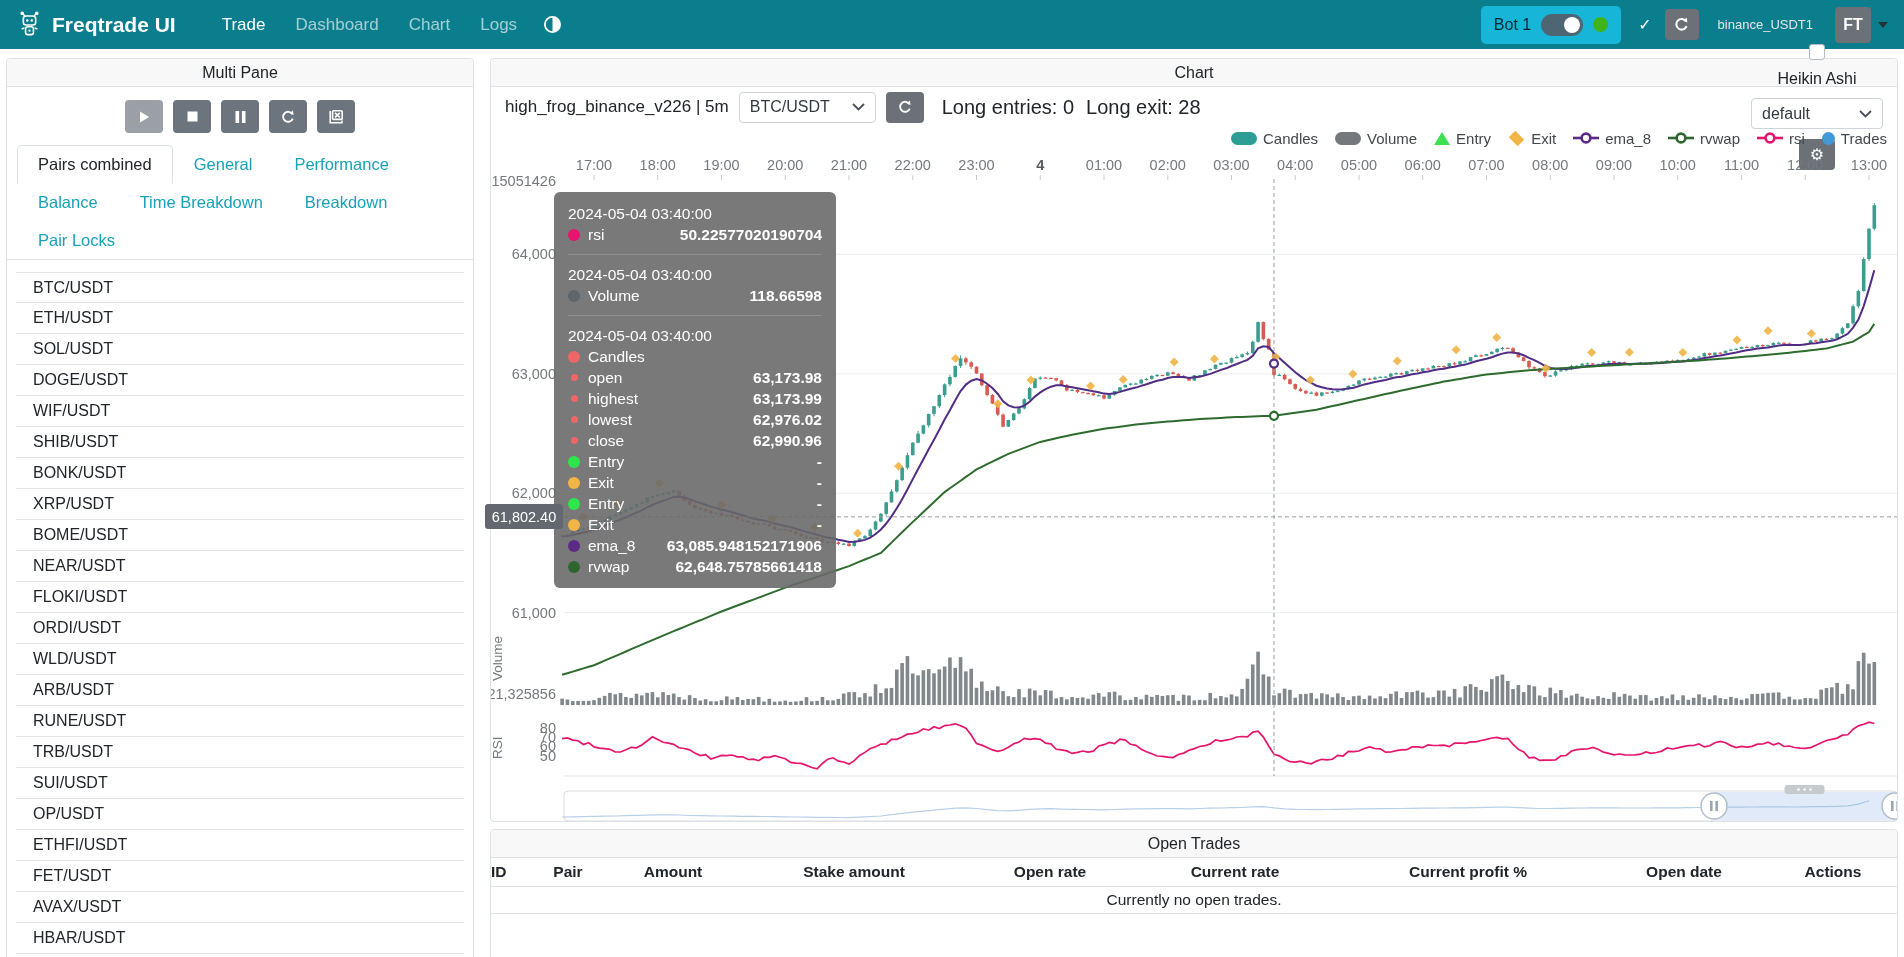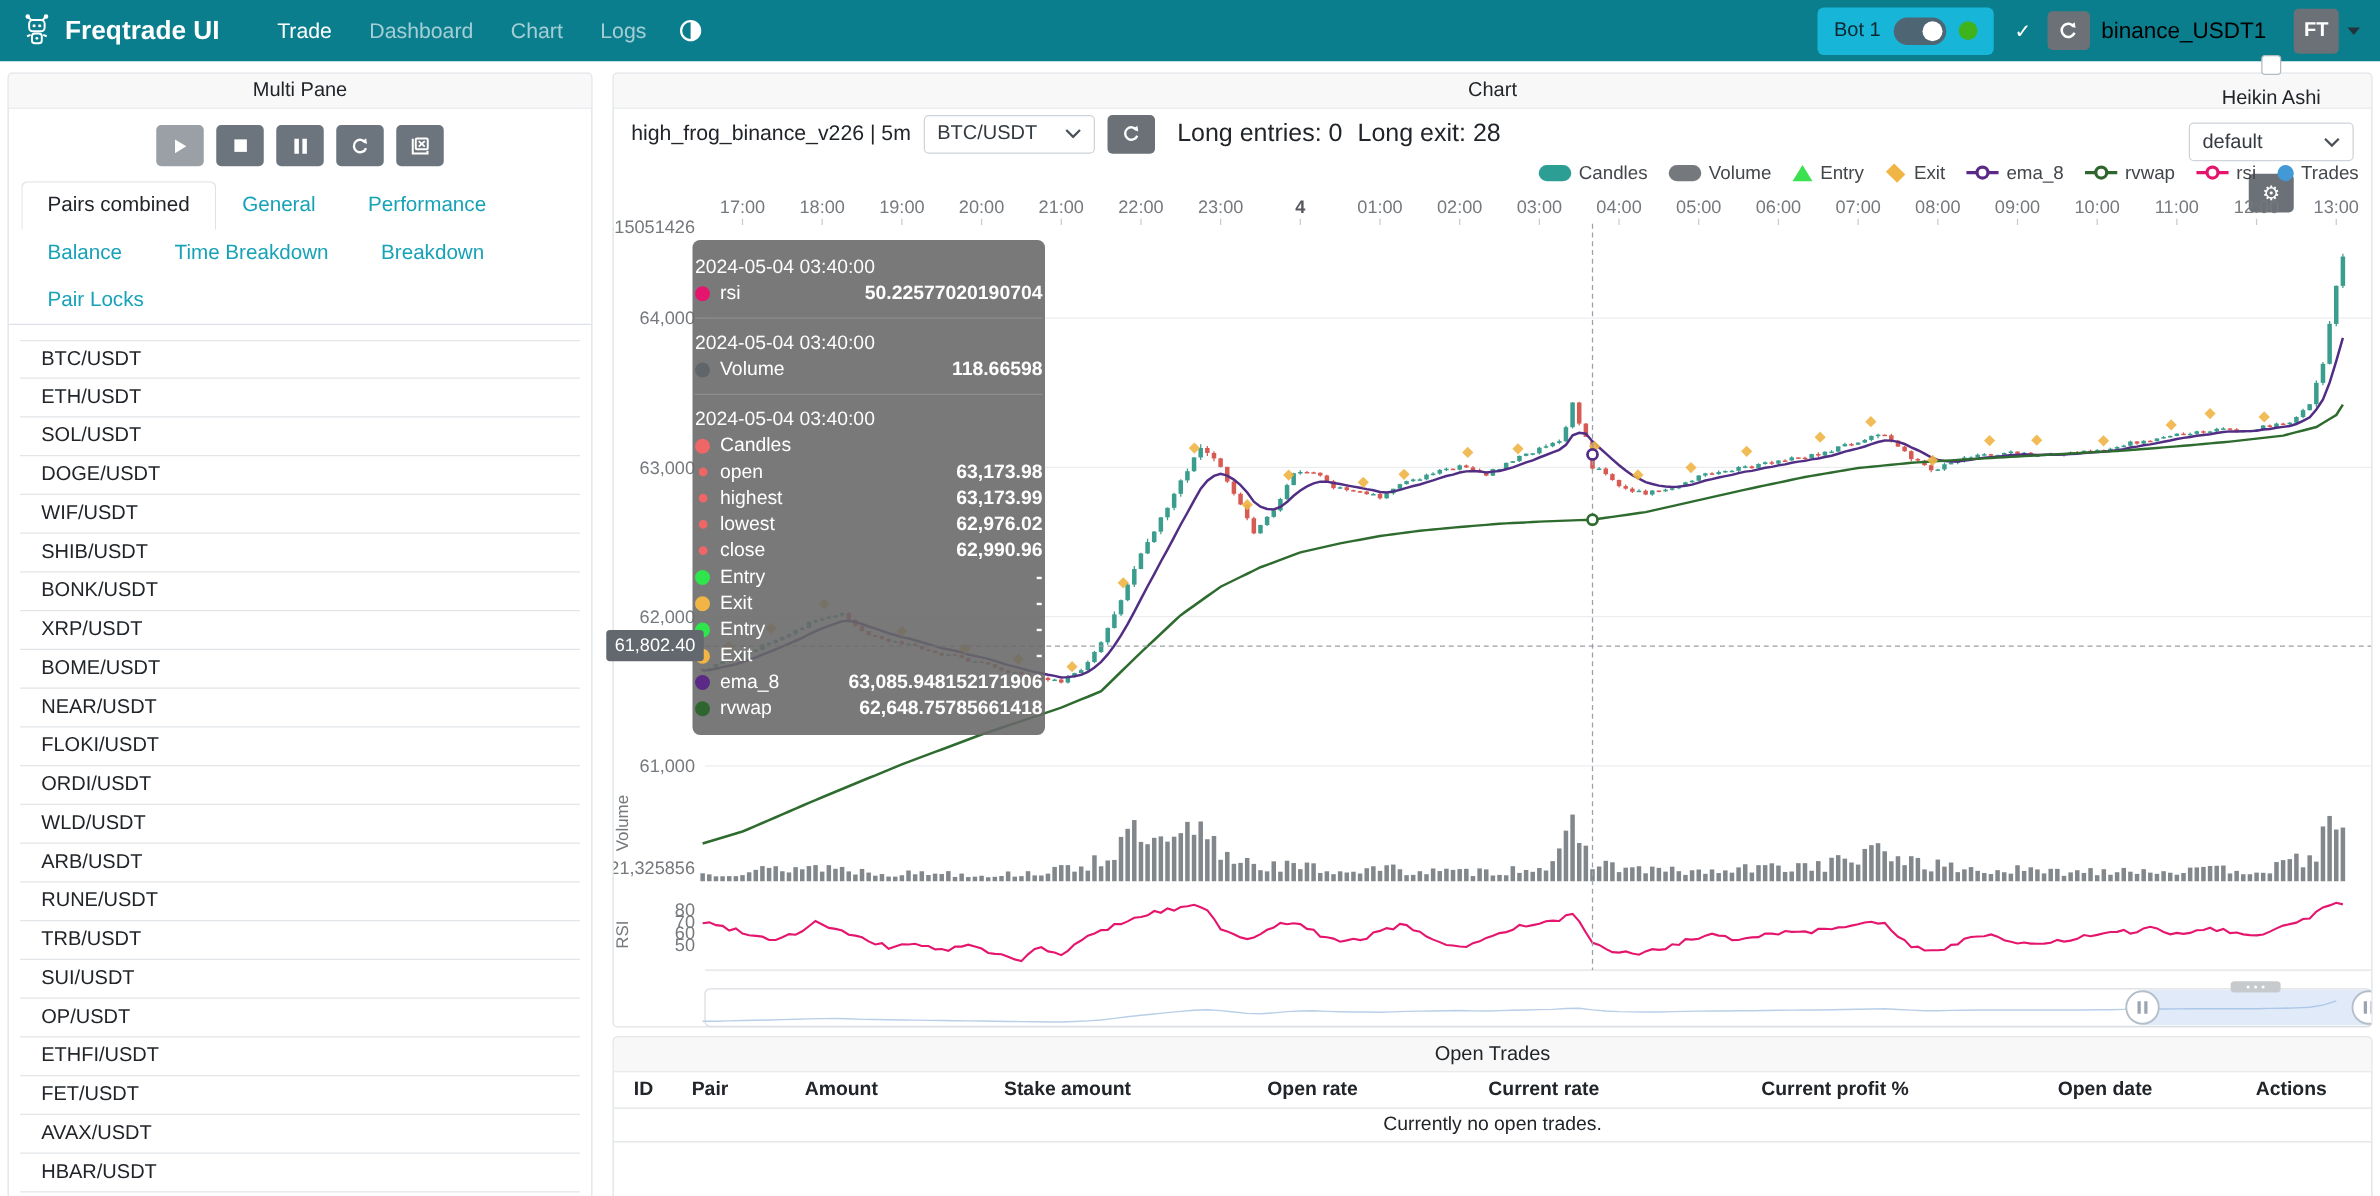--- a/index.html
+++ b/index.html
@@ -18,21 +18,21 @@
   .nav-right { margin-left:auto; display:flex; align-items:center; }
   .bot-box { background:#17b6d8; border-radius:5px; height:38px; display:flex; align-items:center;
              gap:10px; padding:4px 13px; cursor:pointer; }
   .bot-name { font-size:16px; color:#0d2731; }
   .toggle { width:42px; height:22px; border-radius:11px; background:#4e6674; position:relative; }
   .toggle .knob { position:absolute; right:3px; top:3px; width:16px; height:16px; border-radius:50%; background:#fff; }
   .online-dot { width:15px; height:15px; border-radius:50%; background:#3fb31c; }
   .nav-check { color:#fff; font-size:16px; margin-left:17px; }
   .nav-btn { width:34px; height:31px; border-radius:4px; background:#6b7177; display:flex;
              align-items:center; justify-content:center; margin-left:13px; cursor:pointer; border:none; }
-  .login-name { color:#000000; font-size:18px; margin-left:9px; }
+  .login-name { color:#e5e5e5; font-size:13px; margin-left:19px; }
   .avatar { width:36px; height:36px; border-radius:4px; background:#6b7177; color:#fff; font-size:16px;
             font-weight:bold; display:flex; align-items:center; justify-content:center; margin-left:22px; }
   .caret-down { width:0; height:0; border-left:5px solid transparent; border-right:5px solid transparent;
                 border-top:6px solid #22333b; margin-left:7px; }
 
   
   .card { position:absolute; background:#fff; border:1px solid #dee2e6; border-radius:4px; }
   .card-header { height:28px; background:#f8f8f8; border-bottom:1px solid #dee2e6; display:flex;
                  align-items:center; justify-content:center; font-size:16px; color:#212529;
                  border-radius:4px 4px 0 0; }
@@ -73,21 +73,21 @@
   .sw-tri { width:0; height:0; border-left:8px solid transparent; border-right:8px solid transparent;
             border-bottom:13px solid #3ce14f; display:inline-block; }
   .sw-dia { width:11px; height:11px; display:inline-block; transform:rotate(45deg) scale(1.15,.85); margin:0 3px; }
   .sw-circ { width:13px; height:13px; border-radius:50%; display:inline-block; }
 
   .chart-region { position:relative; width:1406px; height:676px; }
   #chart-svg { position:absolute; left:0; top:0; z-index:1; }
 
   
   .chart-tooltip { position:absolute; left:63px; top:43px; width:282px; z-index:5;
-                   background:rgba(104,104,104,.89); border-radius:6px; padding:11px 2px; color:#fff; }
+                   background:rgba(104,104,104,.89); border-radius:6px; padding:11px 14px; color:#fff; }
   .tt-group + .tt-group { border-top:1px solid rgba(255,255,255,.16); margin-top:9px; padding-top:9px; }
   .tt-time { font-size:15.5px; line-height:21px; color:#fdfdfd; }
   .tt-row { display:flex; align-items:center; gap:8px; line-height:21px; font-size:15.5px; }
   .tt-dot { width:12px; height:12px; border-radius:50%; flex:0 0 auto; }
   .tt-dot.small { width:7px; height:7px; margin:0 2.5px; }
   .tt-label { color:#fff; }
   .tt-val { margin-left:auto; font-weight:bold; color:#fff; }
 
   
   .price-tag { position:absolute; left:-6px; top:355px; width:78px; height:25px; z-index:6;
@@ -1233,21 +1233,21 @@
             <span class="tt-val">62,648.75785661418</span>
           </div>
         </div>
       </div>
   </div>
 </div>
 
 <div class="card" id="trades-card">
   <div class="card-header">Open Trades</div>
   <div class="th-row" id="trades-headers">
-      <span class="th-cell first" style="left: 16px;">ID</span>
+      <span class="th-cell first" style="left: 0;">ID</span>
       <span class="th-cell" style="left: 77px;">Pair</span>
       <span class="th-cell" style="left: 182px;">Amount</span>
       <span class="th-cell" style="left: 363px;">Stake amount</span>
       <span class="th-cell" style="left: 559px;">Open rate</span>
       <span class="th-cell" style="left: 744px;">Current rate</span>
       <span class="th-cell" style="left: 977px;">Current profit %</span>
       <span class="th-cell" style="left: 1193px;">Open date</span>
       <span class="th-cell" style="left: 1342px;">Actions</span>
     </div>
   <div class="empty-row">Currently no open trades.</div>

